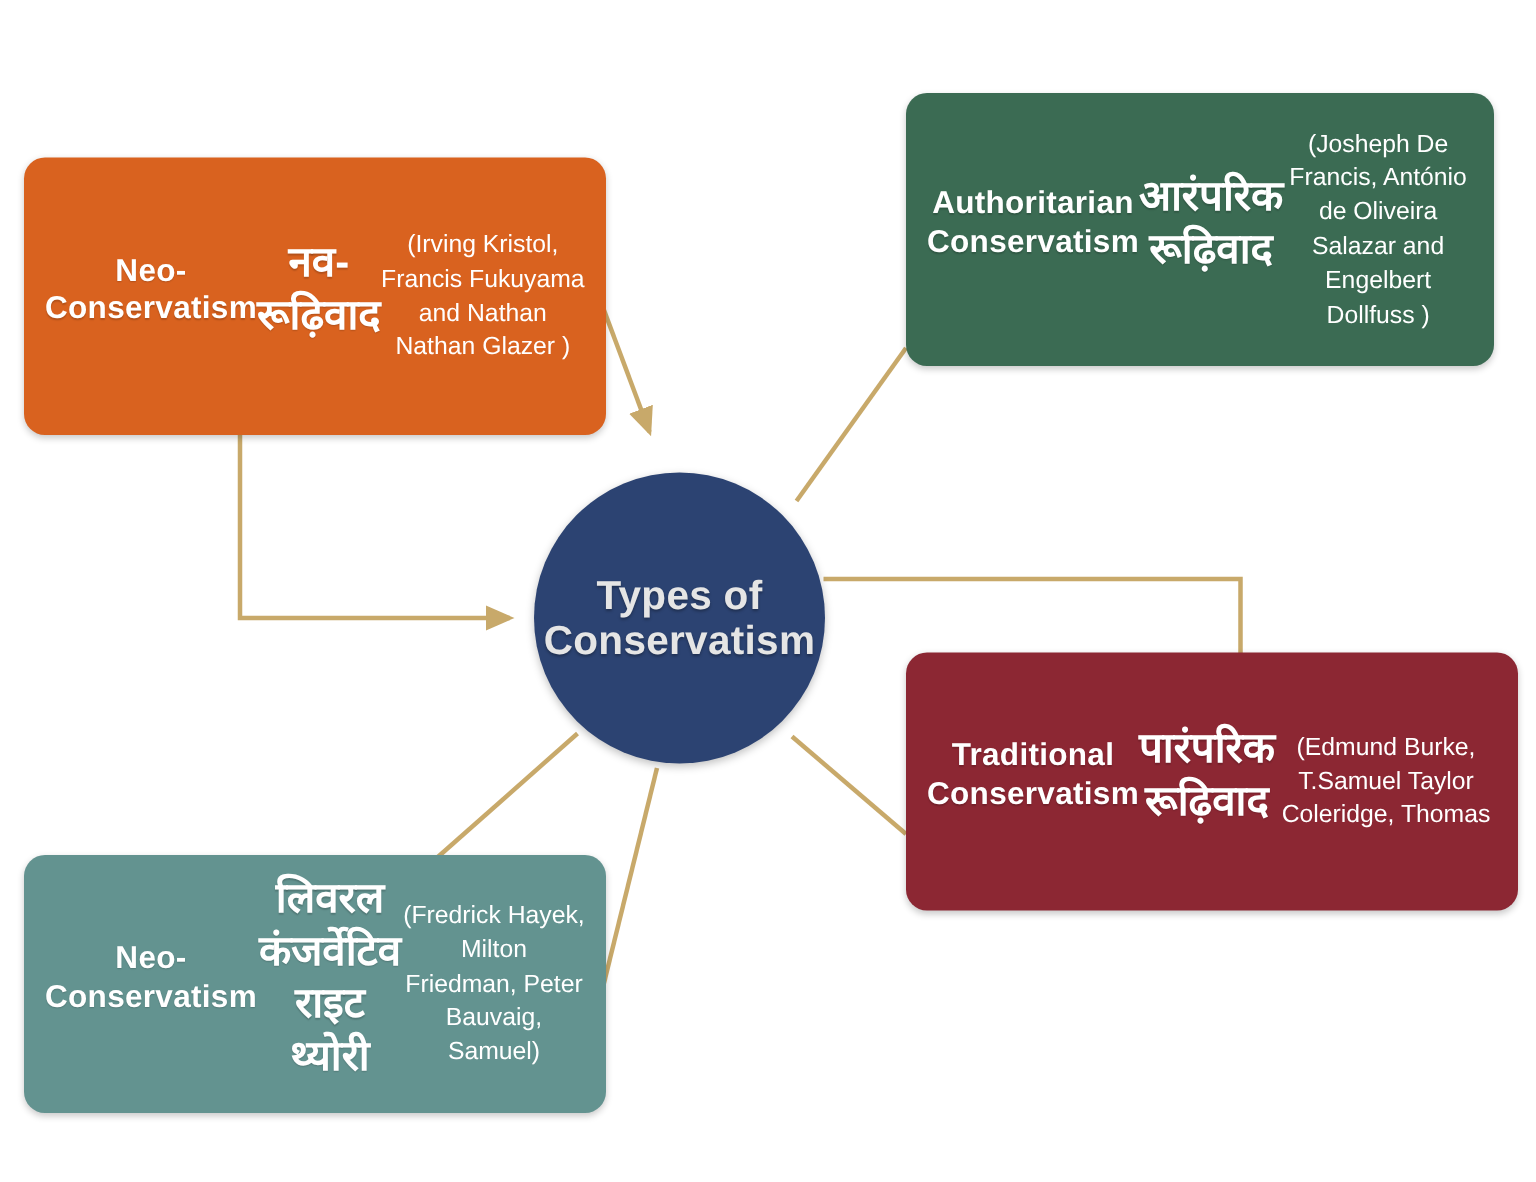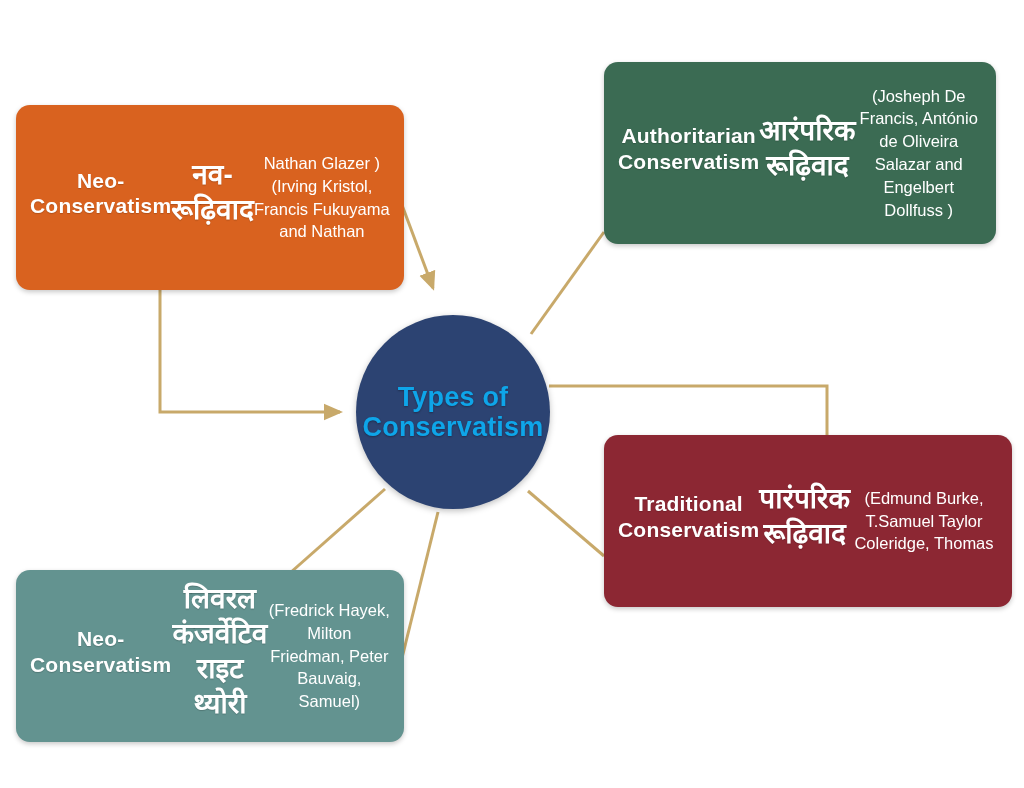--- a/index.html
+++ b/index.html
@@ -85,21 +85,21 @@
     top: 315px;
     width: 194px;
     height: 194px;
     border-radius: 50%;
     display: flex;
     align-items: center;
     justify-content: center;
     box-shadow: 0 2px 6px rgba(0,0,0,0.25);
   }
   #center-node .center-label {
-    color: #0ea5e9;
+    color: #e5e5e5;
     font-size: 27px;
     font-weight: bold;
     line-height: 1.12;
     text-align: center;
     letter-spacing: 0.2px;
     text-shadow: 0 1px 2px rgba(0,0,0,0.3);
   }
 </style>
 </head>
 <body>
@@ -125,22 +125,22 @@
 
     <line x1="385" y1="489" x2="290" y2="573" stroke="#C8A96A" stroke-width="3"></line>
 
     <line x1="438" y1="512" x2="402" y2="658" stroke="#C8A96A" stroke-width="3"></line>
   </svg>
 
   <div class="node" id="node-neo-conservatism" style="background:#D9621F;">
     <div class="title-en">Neo-Conservatism</div>
     <div class="title-hi">नव-रूढ़िवाद</div>
     <div class="thinkers">
+      <div>(Irving Kristol, Francis Fukuyama and Nathan</div>
       <div>Nathan Glazer )</div>
-      <div>(Irving Kristol, Francis Fukuyama and Nathan</div>
     </div>
   </div>
 
   <div class="node" id="node-authoritarian-conservatism" style="background:#3B6B53;">
     <div class="title-en">Authoritarian Conservatism</div>
     <div class="title-hi">आरंपरिक रूढ़िवाद</div>
     <div class="thinkers">
       <div>(Josheph De Francis, António de Oliveira Salazar and</div>
       <div>Engelbert Dollfuss )</div>
     </div>

